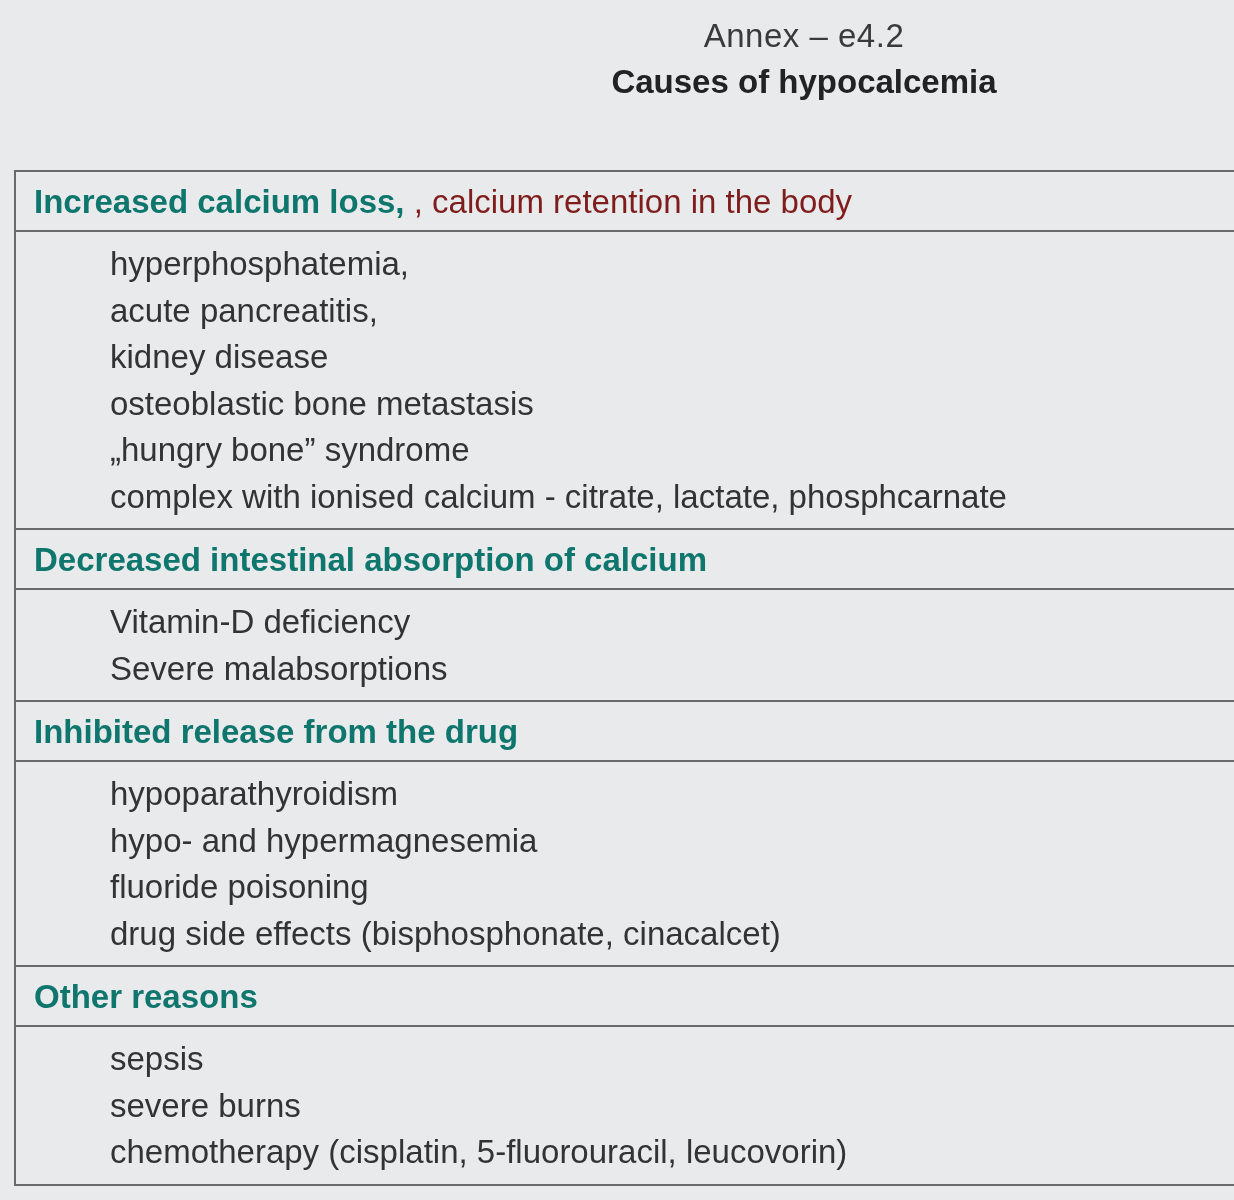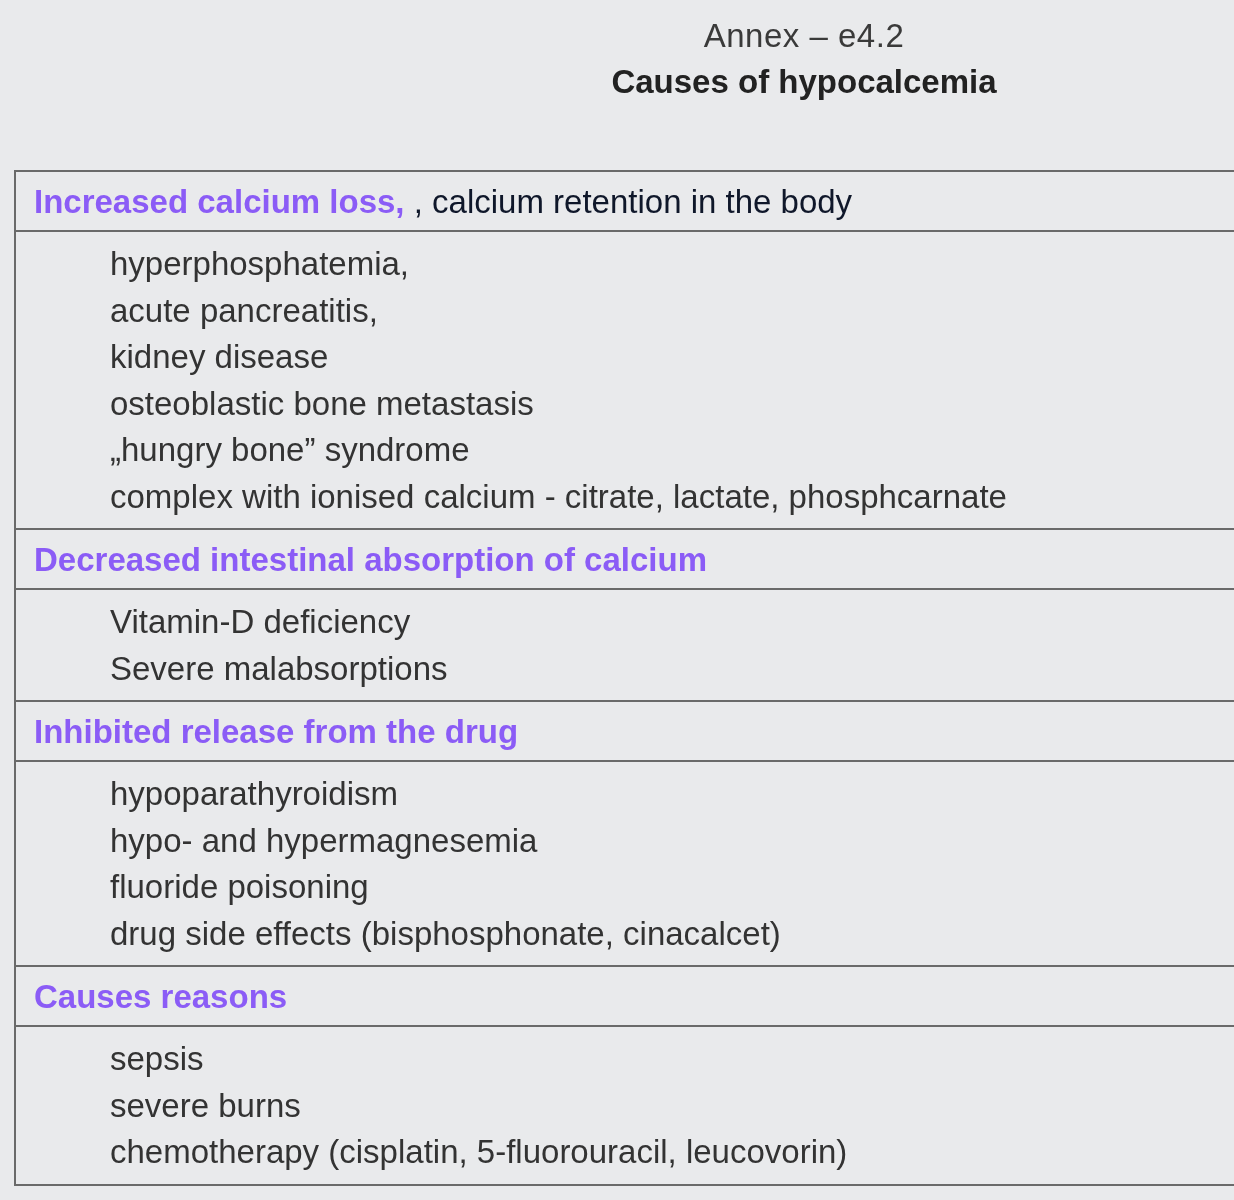--- a/index.html
+++ b/index.html
@@ -21,22 +21,22 @@
     border: 2px solid #6a6a6a; border-right: none;
     box-sizing: border-box;
   }
   .sec-head {
     height: 60px; box-sizing: border-box;
     border-bottom: 2px solid #6a6a6a;
     padding-left: 18px;
     font-size: 33px; line-height: 60px;
     white-space: nowrap;
   }
-  .sec-head b { font-weight: bold; color: #8b5cf6; }
-  .sec-head .rest { color: #0f172a; }
+  .sec-head b { font-weight: bold; color: #0f766e; }
+  .sec-head .rest { color: #7f1d1d; }
   .sec-body {
     box-sizing: border-box;
     border-bottom: 2px solid #6a6a6a;
     padding: 9px 0 8px 94px;
     font-size: 33px; line-height: 46.5px;
   }
   .sec-body:last-child { border-bottom: none; }
   .item { white-space: nowrap; color: #333; }
 </style>
 </head>
@@ -73,20 +73,20 @@
     <b>Inhibited release from the drug</b><span class="rest"></span>
   </div>
   <div class="sec-body">
     <div class="item">hypoparathyroidism</div>
     <div class="item">hypo- and hypermagnesemia</div>
     <div class="item">fluoride poisoning</div>
     <div class="item">drug side effects (bisphosphonate, cinacalcet)</div>
   </div>
 
   <div class="sec-head">
-    <b>Causes reasons</b><span class="rest"></span>
+    <b>Other reasons</b><span class="rest"></span>
   </div>
   <div class="sec-body">
     <div class="item">sepsis</div>
     <div class="item">severe burns</div>
     <div class="item">chemotherapy (cisplatin, 5-fluorouracil, leucovorin)</div>
   </div>
 </div>
 
 </body></html>

